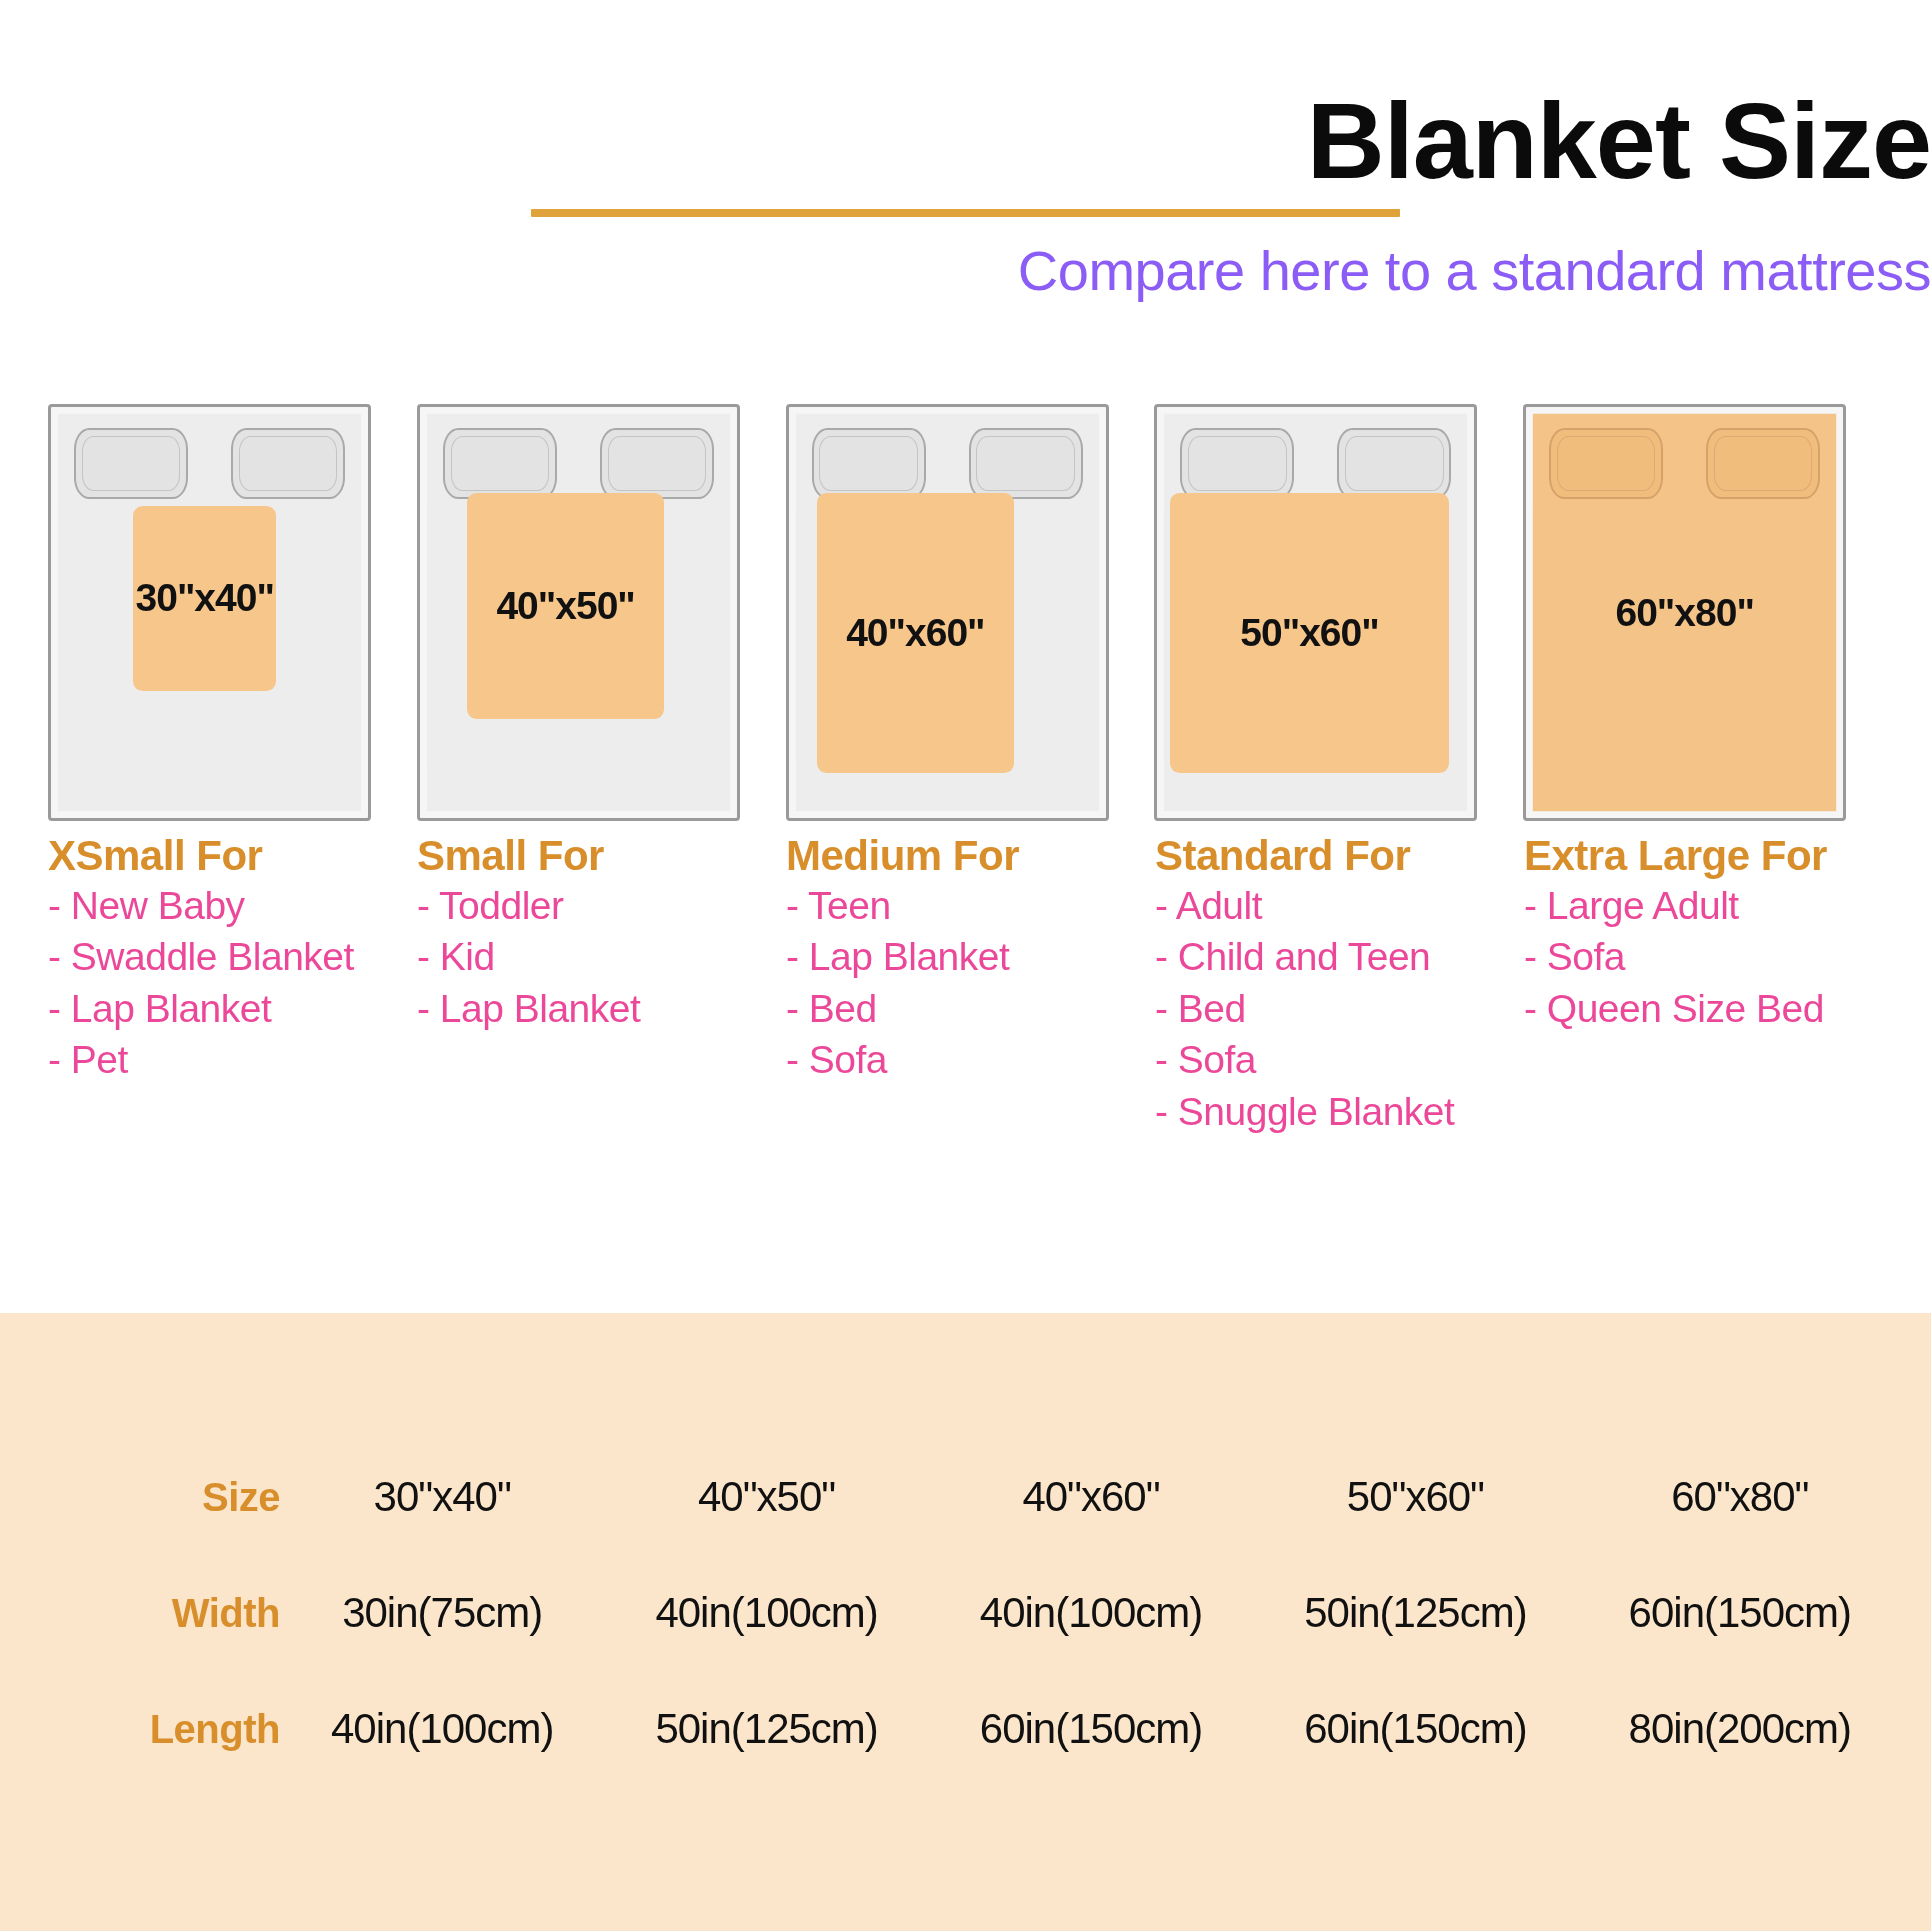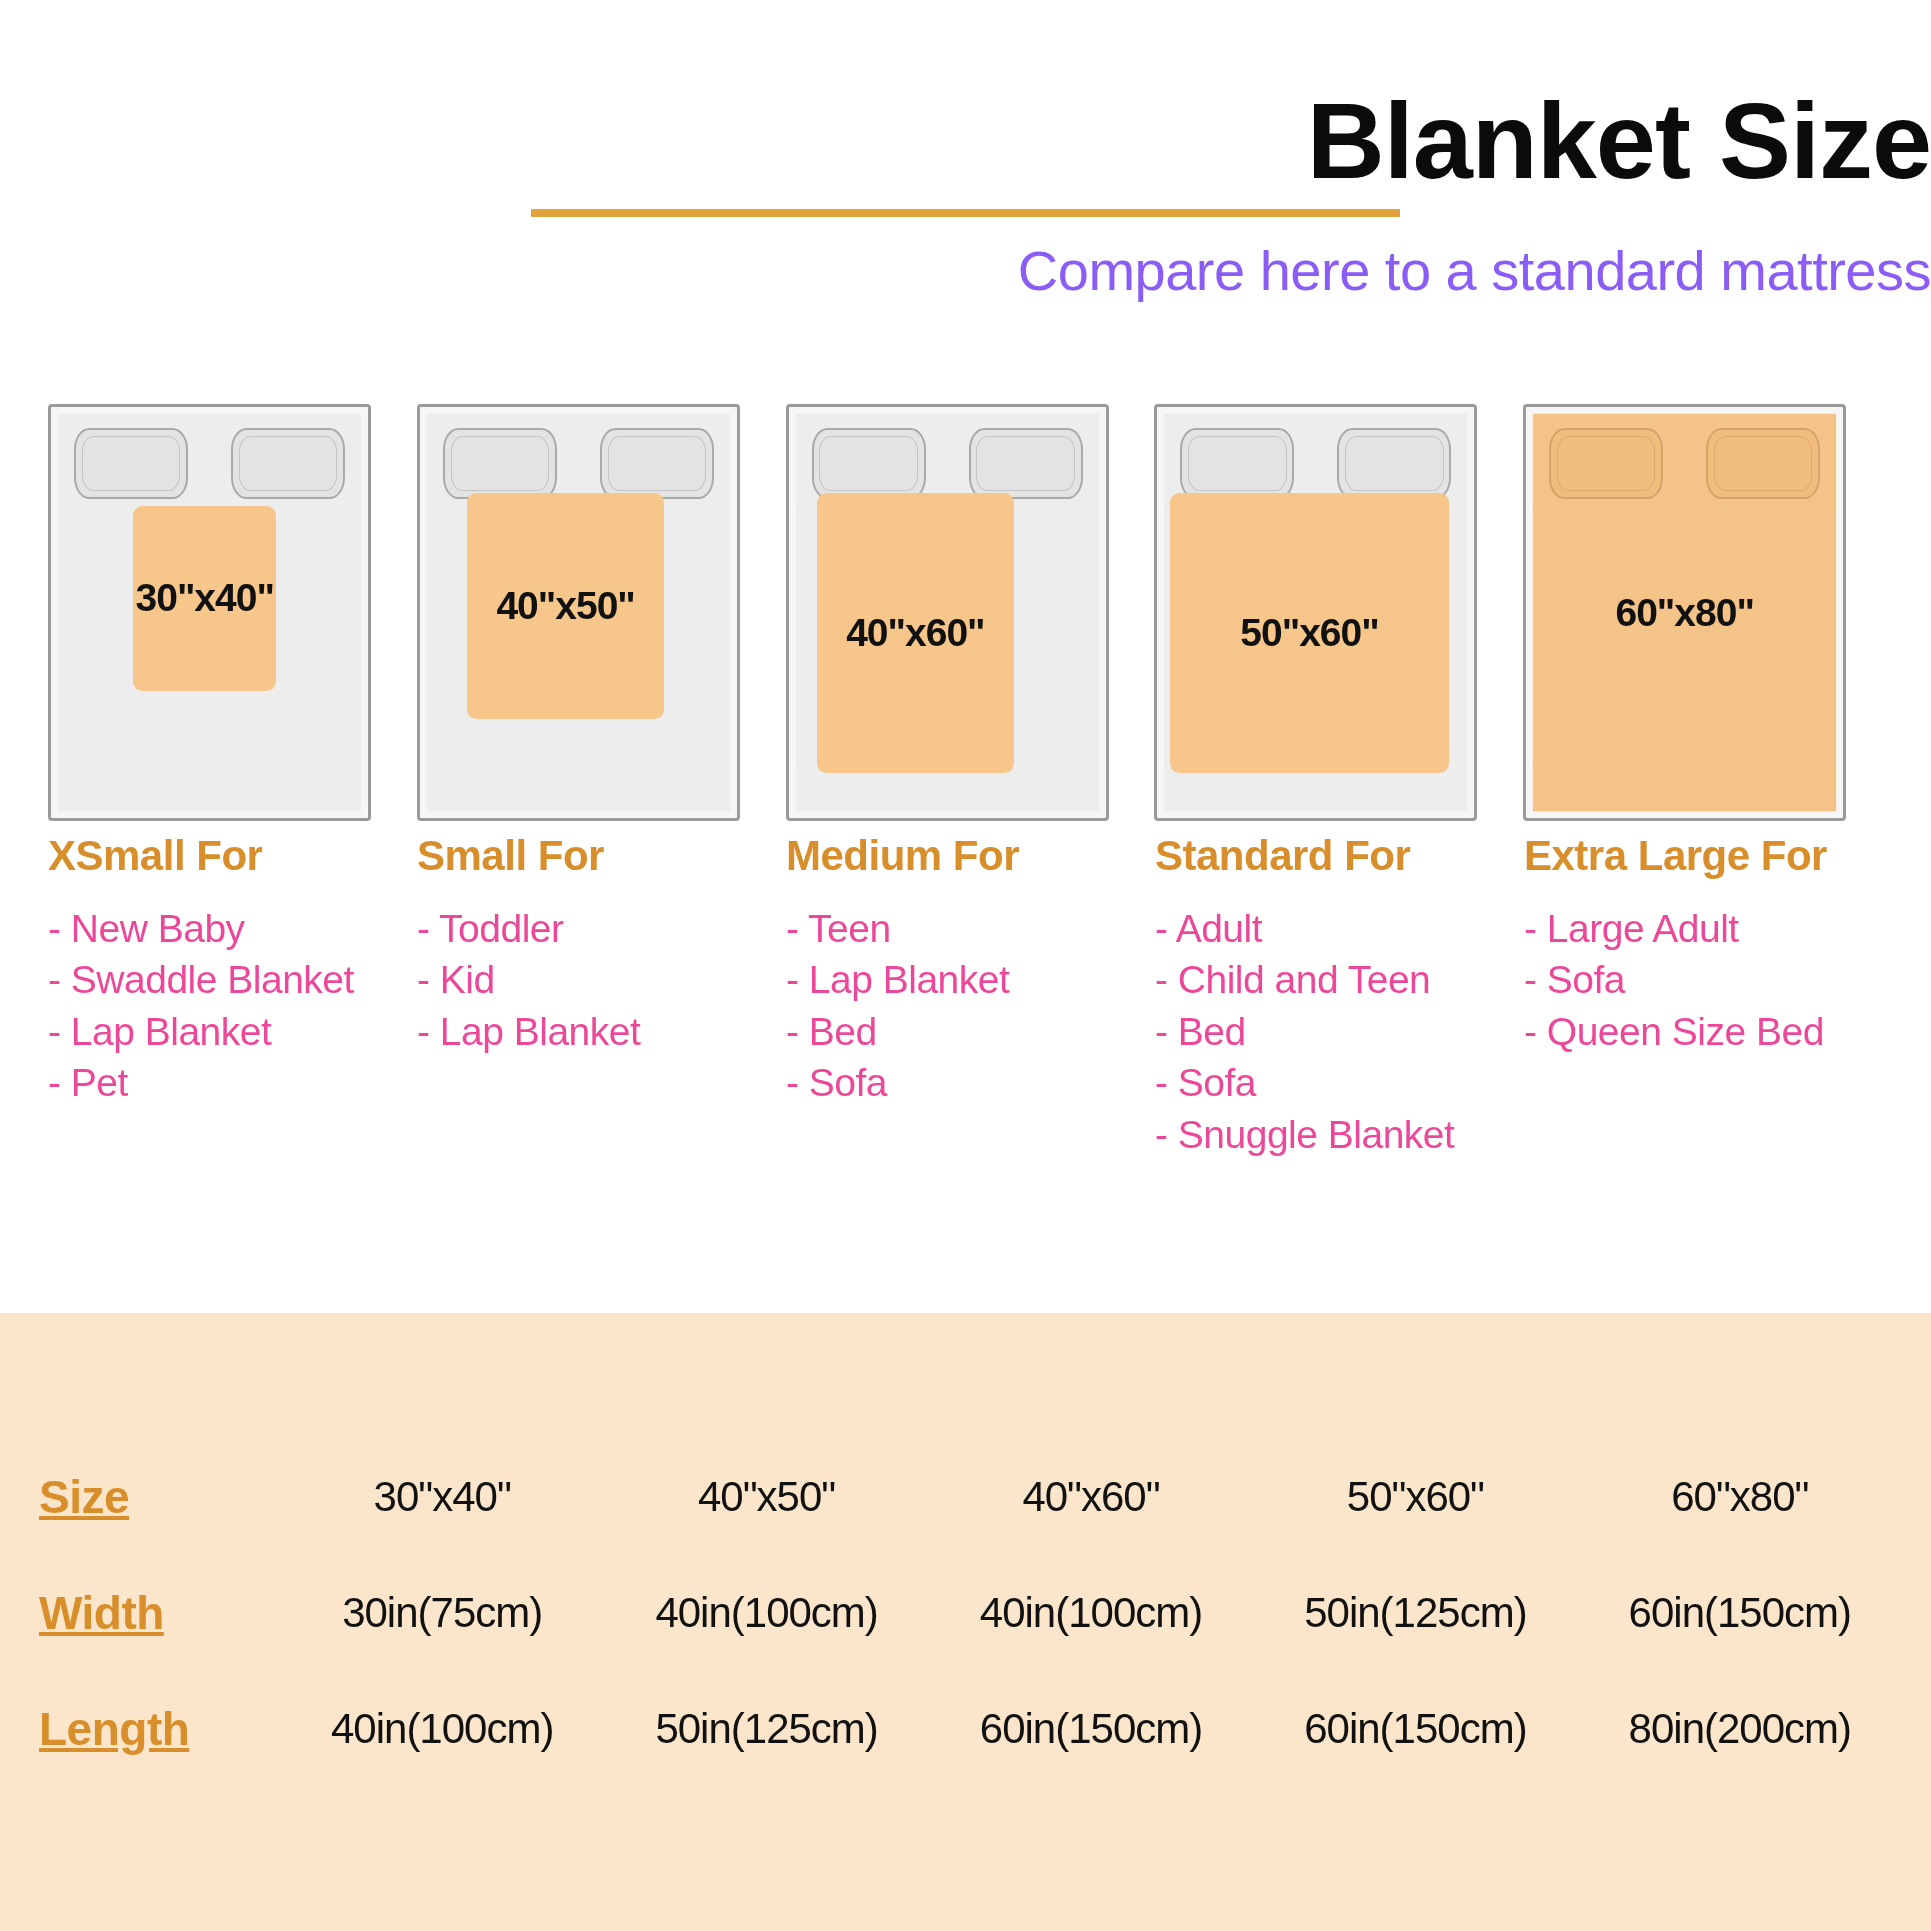--- a/index.html
+++ b/index.html
@@ -107,21 +107,20 @@
     left: 48px;
     width: 1863px;
     display: flex;
   }
   .col { width: 369px; }
   .col-heading {
     color: #d88e2a;
     font-size: 42px;
     font-weight: bold;
     letter-spacing: -0.5px;
-    margin-bottom: 23px;
     white-space: nowrap;
   }
   .col-list { list-style: none; }
   .col-list li {
     font-size: 39px;
     color: #ec4899;
     line-height: 1.32;
     white-space: nowrap;
     letter-spacing: -0.5px;
   }
@@ -141,25 +140,24 @@
     left: 39px;
     width: 1863px;
     display: flex;
     flex-direction: column;
     gap: 0;
   }
   .t-row { display: flex; align-items: center; height: 116px; }
   .t-head {
     width: 241px;
     color: #d88e2a;
-    font-size: 46px;
+    font-size: 40px;
     font-weight: bold;
-    text-align: left;
+    text-align: right;
     letter-spacing: -0.5px;
-    text-decoration: underline;
   }
   .t-cell {
     flex: 1;
     text-align: center;
     font-size: 42px;
     color: #111;
     letter-spacing: -1px;
     white-space: nowrap;
   }
 </style>

